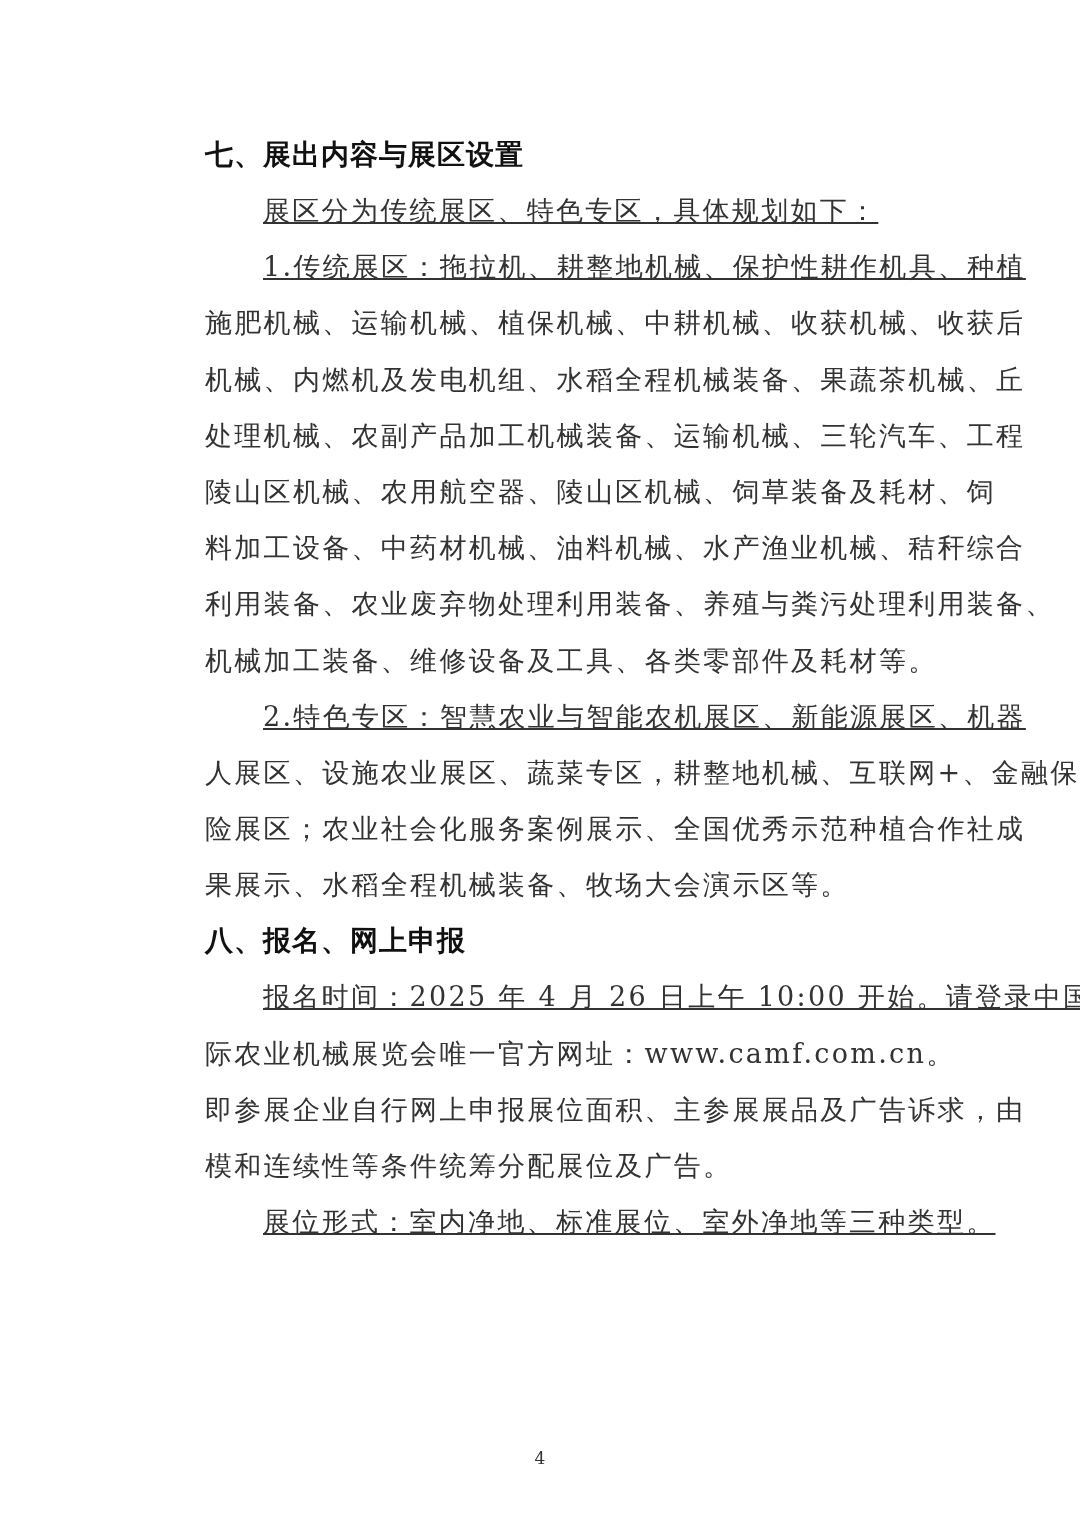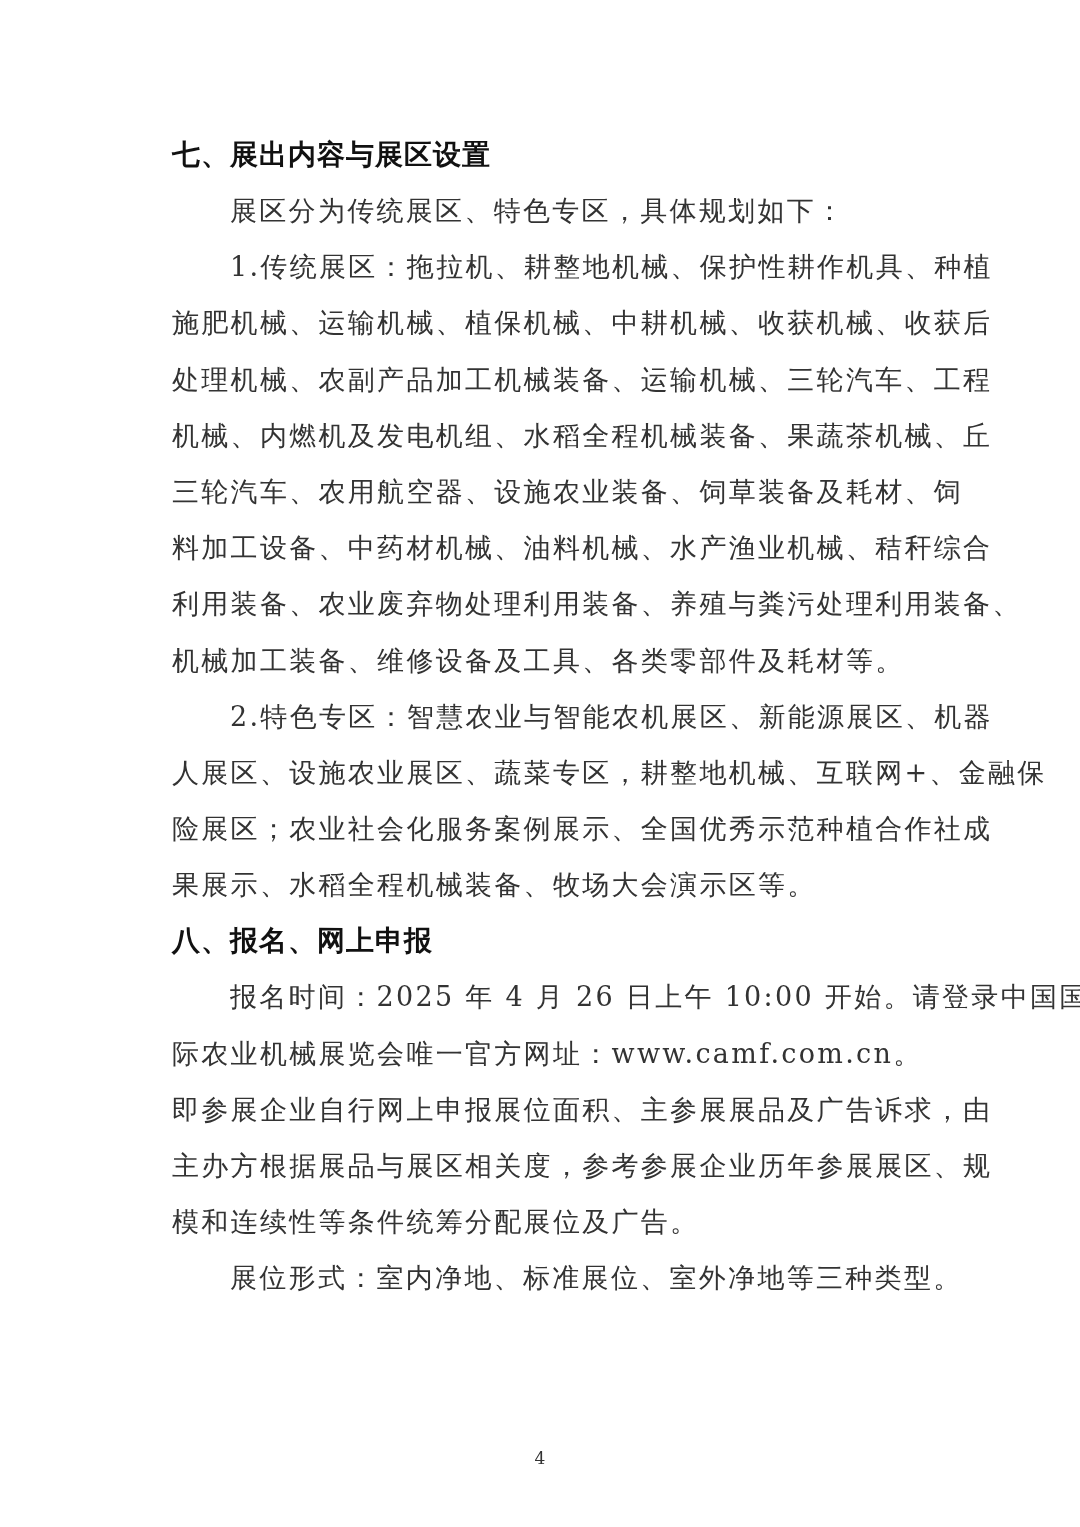--- a/index.html
+++ b/index.html
@@ -9,21 +9,21 @@
     }
     body {
       width: 1080px;
       height: 1527px;
       position: relative;
       overflow: hidden;
       color: #2a2a2a;
     }
     .page {
       position: absolute;
-      left: 114px;
+      left: 147px;
       top: 127px;
       width: 822px;
     }
     .heading {
       font-family: "DejaVu Sans", "Liberation Sans", sans-serif;
       font-weight: bold;
       font-size: 28px;
       line-height: 56px;
       height: 56px;
       color: #111111;
@@ -48,20 +48,21 @@
       text-align: justify;
       text-align-last: justify;
       height: 56.2px;
       overflow: visible;
     }
     .line.last {
       text-align-last: left;
     }
     .line.indent {
       padding-left: 58px;
+      text-decoration: underline;
     }
     .page-number {
       position: absolute;
       left: 0;
       width: 1080px;
       top: 1448px;
       text-align: center;
       font-family: "DejaVu Serif", "Liberation Serif", serif;
       font-size: 17px;
       color: #333333;
@@ -74,23 +75,23 @@
 
   <div class="heading">七、展出内容与展区设置</div>
 
   <div class="para">
     <span class="line last indent">展区分为传统展区、特色专区，具体规划如下：</span>
   </div>
 
   <div class="para">
     <span class="line indent">1.传统展区：拖拉机、耕整地机械、保护性耕作机具、种植</span>
     <span class="line">施肥机械、运输机械、植保机械、中耕机械、收获机械、收获后</span>
+    <span class="line">机械、内燃机及发电机组、水稻全程机械装备、果蔬茶机械、丘</span>
     <span class="line">处理机械、农副产品加工机械装备、运输机械、三轮汽车、工程</span>
-    <span class="line">机械、内燃机及发电机组、水稻全程机械装备、果蔬茶机械、丘</span>
-    <span class="line">三轮汽车、农用航空器、设施农业装备、饲草装备及耗材、饲</span>
+    <span class="line">陵山区机械、农用航空器、陵山区机械、饲草装备及耗材、饲</span>
     <span class="line">料加工设备、中药材机械、油料机械、水产渔业机械、秸秆综合</span>
     <span class="line">利用装备、农业废弃物处理利用装备、养殖与粪污处理利用装备、</span>
     <span class="line last">机械加工装备、维修设备及工具、各类零部件及耗材等。</span>
   </div>
 
   <div class="para">
     <span class="line indent">2.特色专区：智慧农业与智能农机展区、新能源展区、机器</span>
     <span class="line">人展区、设施农业展区、蔬菜专区，耕整地机械、互联网+、金融保</span>
     <span class="line">险展区；农业社会化服务案例展示、全国优秀示范种植合作社成</span>
     <span class="line last">果展示、水稻全程机械装备、牧场大会演示区等。</span>
@@ -98,21 +99,20 @@
 
   <div class="heading">八、报名、网上申报</div>
 
   <div class="para">
     <span class="line indent">报名时间：2025 年 4 月 26 日上午 10:00 开始。请登录中国国</span>
     <span class="line last">际农业机械展览会唯一官方网址：www.camf.com.cn。</span>
   </div>
 
   <div class="para">
     <span class="line">即参展企业自行网上申报展位面积、主参展展品及广告诉求，由</span>
-    <span class="line">主办方根据展品与展区相关度，参考参展企业历年参展展区、规</span>
     <span class="line last">模和连续性等条件统筹分配展位及广告。</span>
   </div>
 
   <div class="para">
     <span class="line last indent">展位形式：室内净地、标准展位、室外净地等三种类型。</span>
   </div>
 
 </div>
 
 <div class="page-number">4</div>

